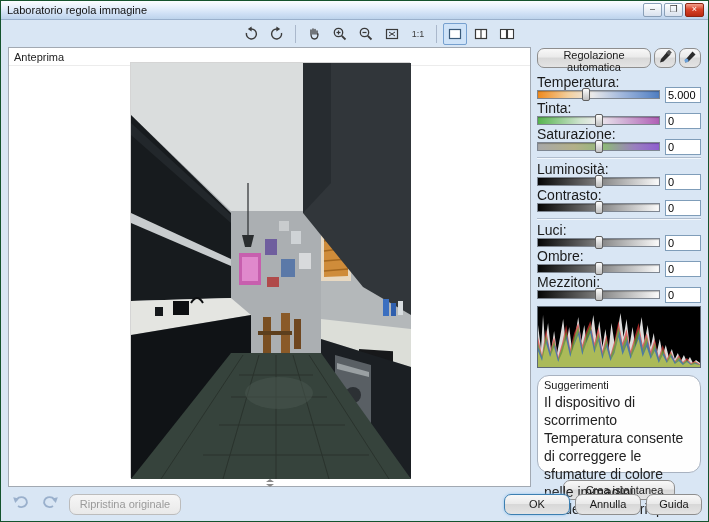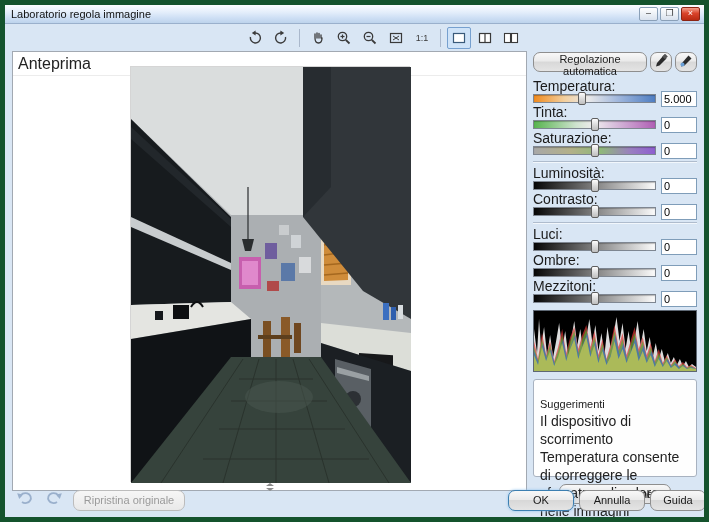--- a/index.html
+++ b/index.html
@@ -1,19 +1,19 @@
 <!DOCTYPE html>
 <html><head>
 <meta charset="utf-8">
 <style>
   * { box-sizing: border-box; margin: 0; padding: 0; }
   html,body { width:709px; height:522px; font-family:"Liberation Sans", sans-serif; }
   .window {
     position:absolute; left:0; top:0; width:709px; height:522px;
-    background:#d9e6f4; border:5px solid #14532d; overflow:hidden;
+    background:#d9e6f4; border:1px solid #14532d; overflow:hidden;
   }
   
   .titlebar {
     height:19px; display:flex; align-items:center; padding-left:6px;
     background:linear-gradient(#fbfdff,#e4eefb 40%,#cfe0f5 70%,#bdd3ec);
     border-bottom:1px solid #9ab0cc; font-size:11px; color:#111;
   }
   .titlebar .spacer { flex:1; }
   .winbtn {
     width:19px; height:14px; margin-right:2px; font-size:9px; line-height:11px;
@@ -33,21 +33,21 @@
     border:1px solid transparent; border-radius:2px; background:transparent;
   }
   .tbtn.selected { background:#cfe3f8; border-color:#76a0cf; }
   .tbtn svg { display:block; }
   .tsep { width:1px; height:18px; background:#aab8cc; margin:0 4px; }
   
   .main { display:flex; gap:6px; padding:0 7px; height:440px; }
   .preview-panel {
     flex:1; background:#fff; border:1px solid #a2a9b2; position:relative;
   }
-  .preview-label { font-size:16px; color:#222; padding:3px 0 2px 5px; border-bottom:1px solid #ececec; }
+  .preview-label { font-size:11px; color:#222; padding:3px 0 2px 5px; border-bottom:1px solid #ececec; }
   .canvas-wrap {
     position:absolute; left:50%; top:14px; transform:translateX(-50%);
     width:280px; height:416px; border:1px solid #d5d5d5;
   }
   .collapse-handle {
     position:absolute; left:50%; bottom:-1px; transform:translateX(-50%);
     width:22px; height:8px; display:flex; align-items:center; justify-content:center;
   }
   
   .right-panel { width:164px; font-size:11px; color:#1a1a1a; }
@@ -77,22 +77,22 @@
   .valbox {
     width:36px; height:16px; font-size:11px; padding:0 2px;
     border:1px solid #7f9db9; background:#fff; font-family:"Liberation Sans", sans-serif;
   }
   .hsep { height:2px; border-top:1px solid #afbccd; border-bottom:1px solid #f2f7fc; margin:4px 0 4px 0; }
   .histogram {
     margin-top:5px; height:62px; background:#000; border:1px solid #5e6874; overflow:hidden;
   }
   .histogram svg { display:block; width:100%; height:100%; }
   .tips {
-    margin-top:7px; background:#fefefe; border:1px solid #a8b2c0; border-radius:3px;
-    padding:18px 6px; height:98px;
+    margin-top:7px; background:#fefefe; border:1px solid #a8b2c0; border-radius:12px;
+    padding:3px 6px; height:98px;
   }
   .tips-title { font-size:11px; margin-bottom:3px; }
   .tips-text { font-size:14px; line-height:1.28; color:#222; }
   .snapshot-btn { display:block; margin:7px auto 16px auto; width:112px; height:20px;padding-left:11px; }
   
   .footer {
     position:absolute; left:0; bottom:0; width:709px; height:34px;
     display:flex; align-items:center; padding:0 8px; gap:5px;
   }
   .icon-btn { width:24px; height:20px; background:transparent; border:1px solid transparent;

